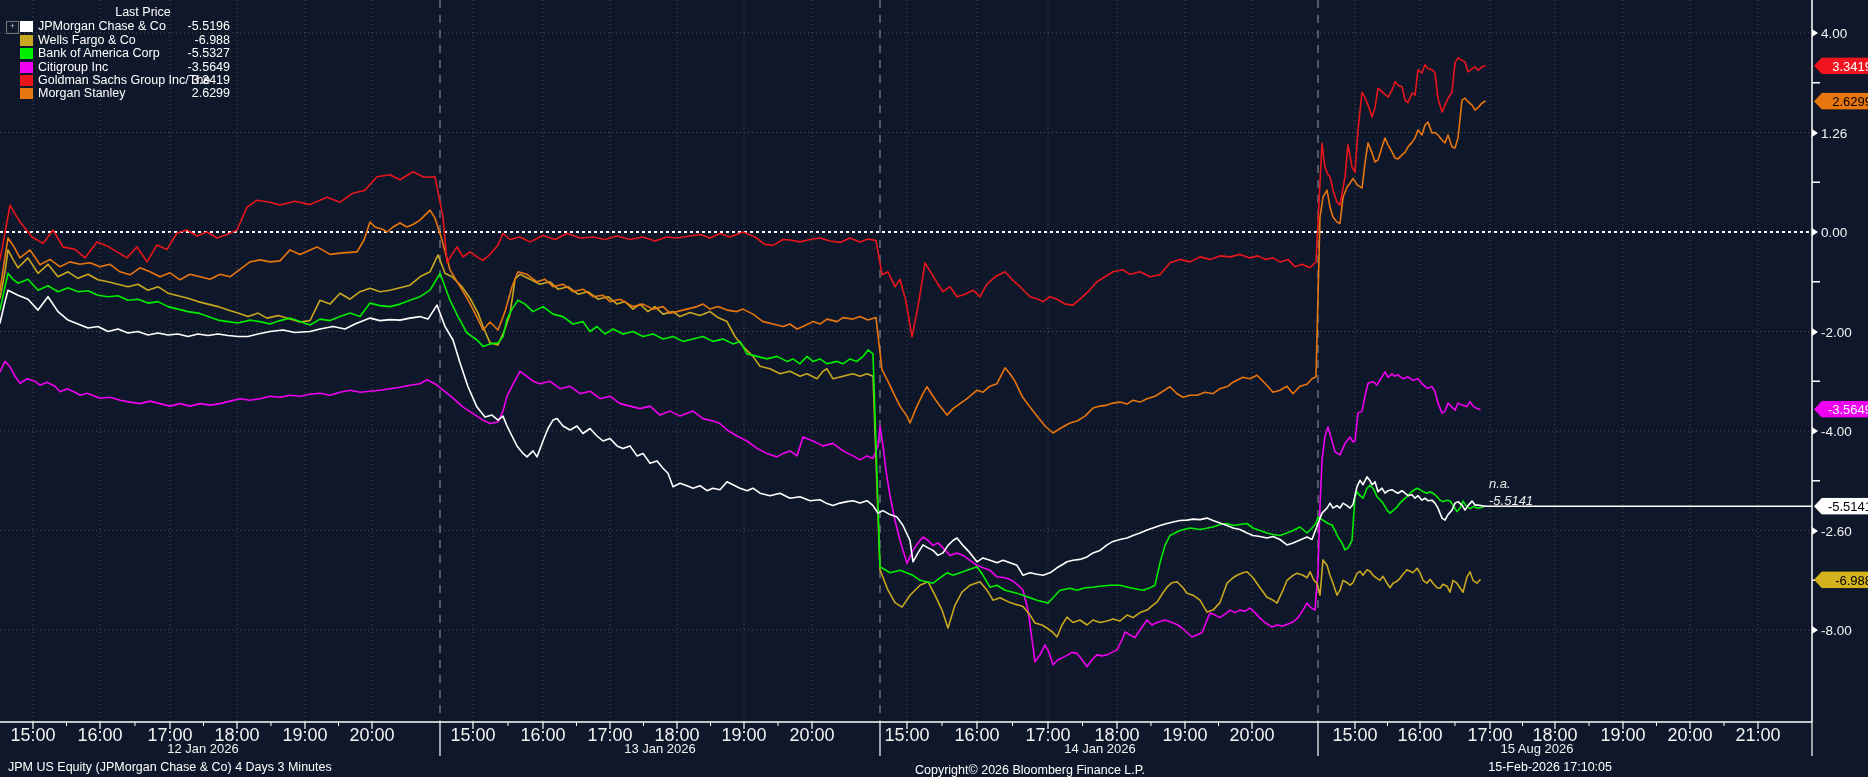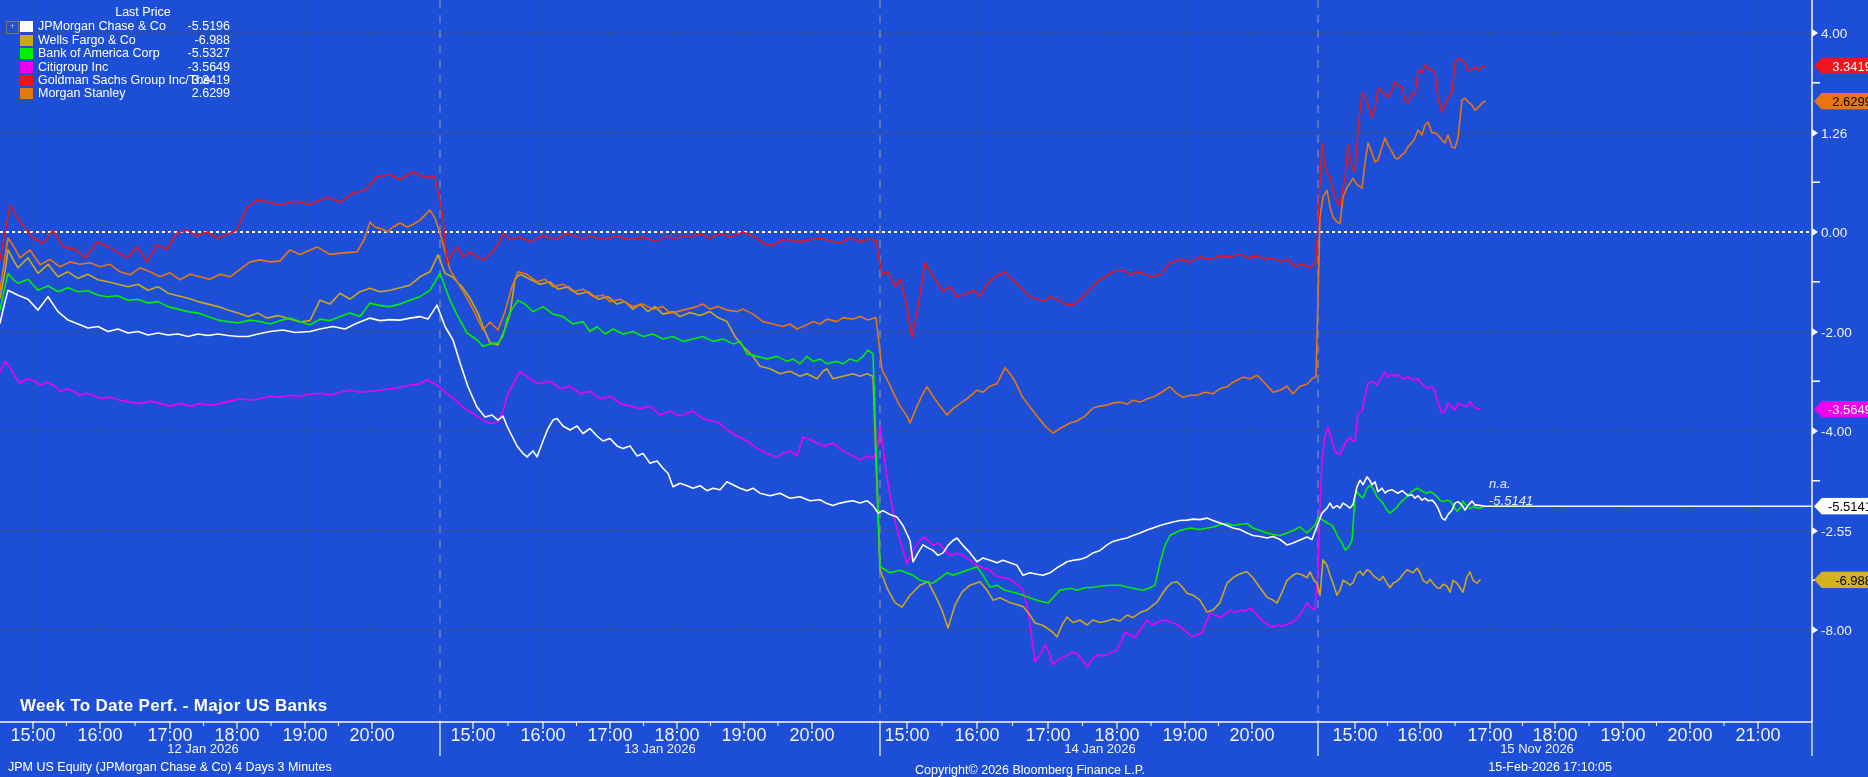--- a/index.html
+++ b/index.html
@@ -1,17 +1,17 @@
 <!DOCTYPE html>
 <html><head>
 <meta charset="utf-8">
 <style>
   html,body{margin:0;padding:0;background:#000;width:1868px;height:777px;overflow:hidden;
     font-family:"Liberation Sans","DejaVu Sans",sans-serif;}
-  .screen{position:relative;width:1868px;height:777px;background:#1d4ed8;}
+  .screen{position:relative;width:1868px;height:777px;background:#0f172a;}
   svg{position:absolute;left:0;top:0;}
   .legend{position:absolute;left:2px;top:6px;width:236px;color:#fff;font-size:12.5px;line-height:13.4px;}
   .legend-title{text-align:center;padding-left:46px;margin-bottom:1px;}
   .legend-row{position:relative;height:13.4px;display:flex;align-items:center;}
   .swatch{position:absolute;left:18px;top:1px;width:13px;height:11px;}
   .legend-name{position:absolute;left:36px;white-space:nowrap;}
   .legend-val{position:absolute;right:8px;text-align:right;}
   .expand-box{position:absolute;left:6px;top:21px;width:11px;height:11px;border:1px solid #777;color:#bbb;
     font-size:9px;line-height:9px;text-align:center;}
   .chart-title{position:absolute;left:20px;top:696px;color:#fff;font-size:17px;font-weight:bold;letter-spacing:.3px;}
@@ -165,38 +165,37 @@
         </div>
         <div class="legend-row">
           <span class="swatch" style="background: rgb(232, 118, 14);"></span>
           <span class="legend-name">Morgan Stanley</span>
           <span class="legend-val">2.6299</span>
         </div>
       </div>
   </div>
   <div class="expand-box">+</div>
 
-  <div class="chart-title">Week To Date Perf. - Major US Banks</div>
 
   <div class="anno" style="left:1489px;top:476px;">n.a.</div>
   <div class="anno" style="left:1489px;top:493px;">-5.5141</div>
 
   <div id="axis-labels">
       <div class="yarrow" style="left: 1812px; top: 33px;"></div>
       <div class="ylab" style="left: 1821px; top: 33px;">4.00</div>
       <div class="yarrow" style="left: 1812px; top: 132.5px;"></div>
       <div class="ylab" style="left: 1821px; top: 132.5px;">1.26</div>
       <div class="yarrow" style="left: 1812px; top: 232px;"></div>
       <div class="ylab" style="left: 1821px; top: 232px;">0.00</div>
       <div class="yarrow" style="left: 1812px; top: 331.5px;"></div>
       <div class="ylab" style="left: 1821px; top: 331.5px;">-2.00</div>
       <div class="yarrow" style="left: 1812px; top: 431px;"></div>
       <div class="ylab" style="left: 1821px; top: 431px;">-4.00</div>
       <div class="yarrow" style="left: 1812px; top: 530.5px;"></div>
-      <div class="ylab" style="left: 1821px; top: 530.5px;">-2.55</div>
+      <div class="ylab" style="left: 1821px; top: 530.5px;">-2.60</div>
       <div class="yarrow" style="left: 1812px; top: 630px;"></div>
       <div class="ylab" style="left: 1821px; top: 630px;">-8.00</div>
     </div>
   <div id="price-labels">
       <div class="pricelab" style="left: 1814px; top: 65.7405px; background: rgb(240, 20, 30); color: rgb(255, 255, 255);">3.3419</div>
       <div class="pricelab" style="left: 1814px; top: 101.162px; background: rgb(232, 118, 14); color: rgb(0, 0, 0);">2.6299</div>
       <div class="pricelab" style="left: 1814px; top: 409.354px; background: rgb(240, 0, 240); color: rgb(255, 255, 255);">-3.5649</div>
       <div class="pricelab" style="left: 1814px; top: 506.326px; background: rgb(255, 255, 255); color: rgb(0, 0, 0);">-5.5141</div>
       <div class="pricelab" style="left: 1814px; top: 579.653px; background: rgb(212, 178, 29); color: rgb(0, 0, 0);">-6.988</div>
     </div>
@@ -222,21 +221,21 @@
       <div class="hourlab" style="left: 1185px;">19:00</div>
       <div class="hourlab" style="left: 1252px;">20:00</div>
       <div class="datelab" style="left: 1100px;">14 Jan 2026</div>
       <div class="hourlab" style="left: 1355px;">15:00</div>
       <div class="hourlab" style="left: 1420px;">16:00</div>
       <div class="hourlab" style="left: 1490px;">17:00</div>
       <div class="hourlab" style="left: 1555px;">18:00</div>
       <div class="hourlab" style="left: 1623px;">19:00</div>
       <div class="hourlab" style="left: 1690px;">20:00</div>
       <div class="hourlab" style="left: 1758px;">21:00</div>
-      <div class="datelab" style="left: 1537px;">15 Nov 2026</div>
+      <div class="datelab" style="left: 1537px;">15 Aug 2026</div>
     </div>
 
   <div class="statusbar">
     <span class="status-left">JPM US Equity (JPMorgan Chase &amp; Co) 4 Days 3 Minutes</span>
     <span class="status-center">Copyright© 2026 Bloomberg Finance L.P.</span>
     <span class="status-right">15-Feb-2026 17:10:05</span>
   </div>
 </div>
 
 </body></html>

